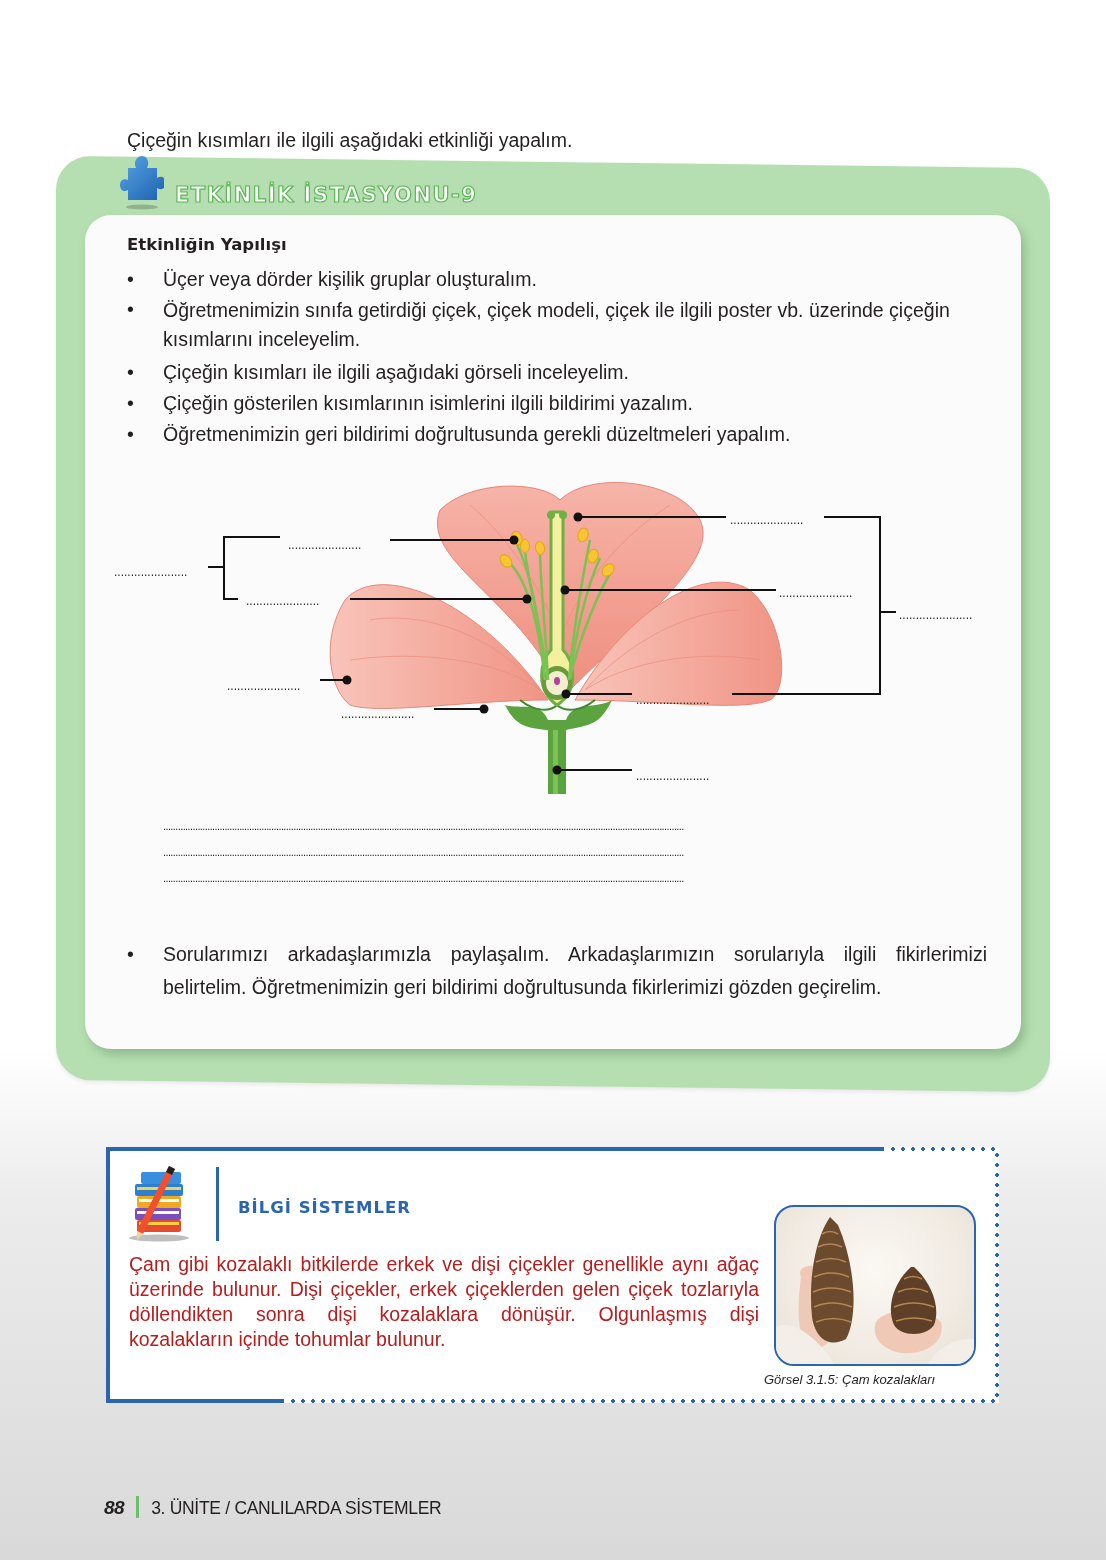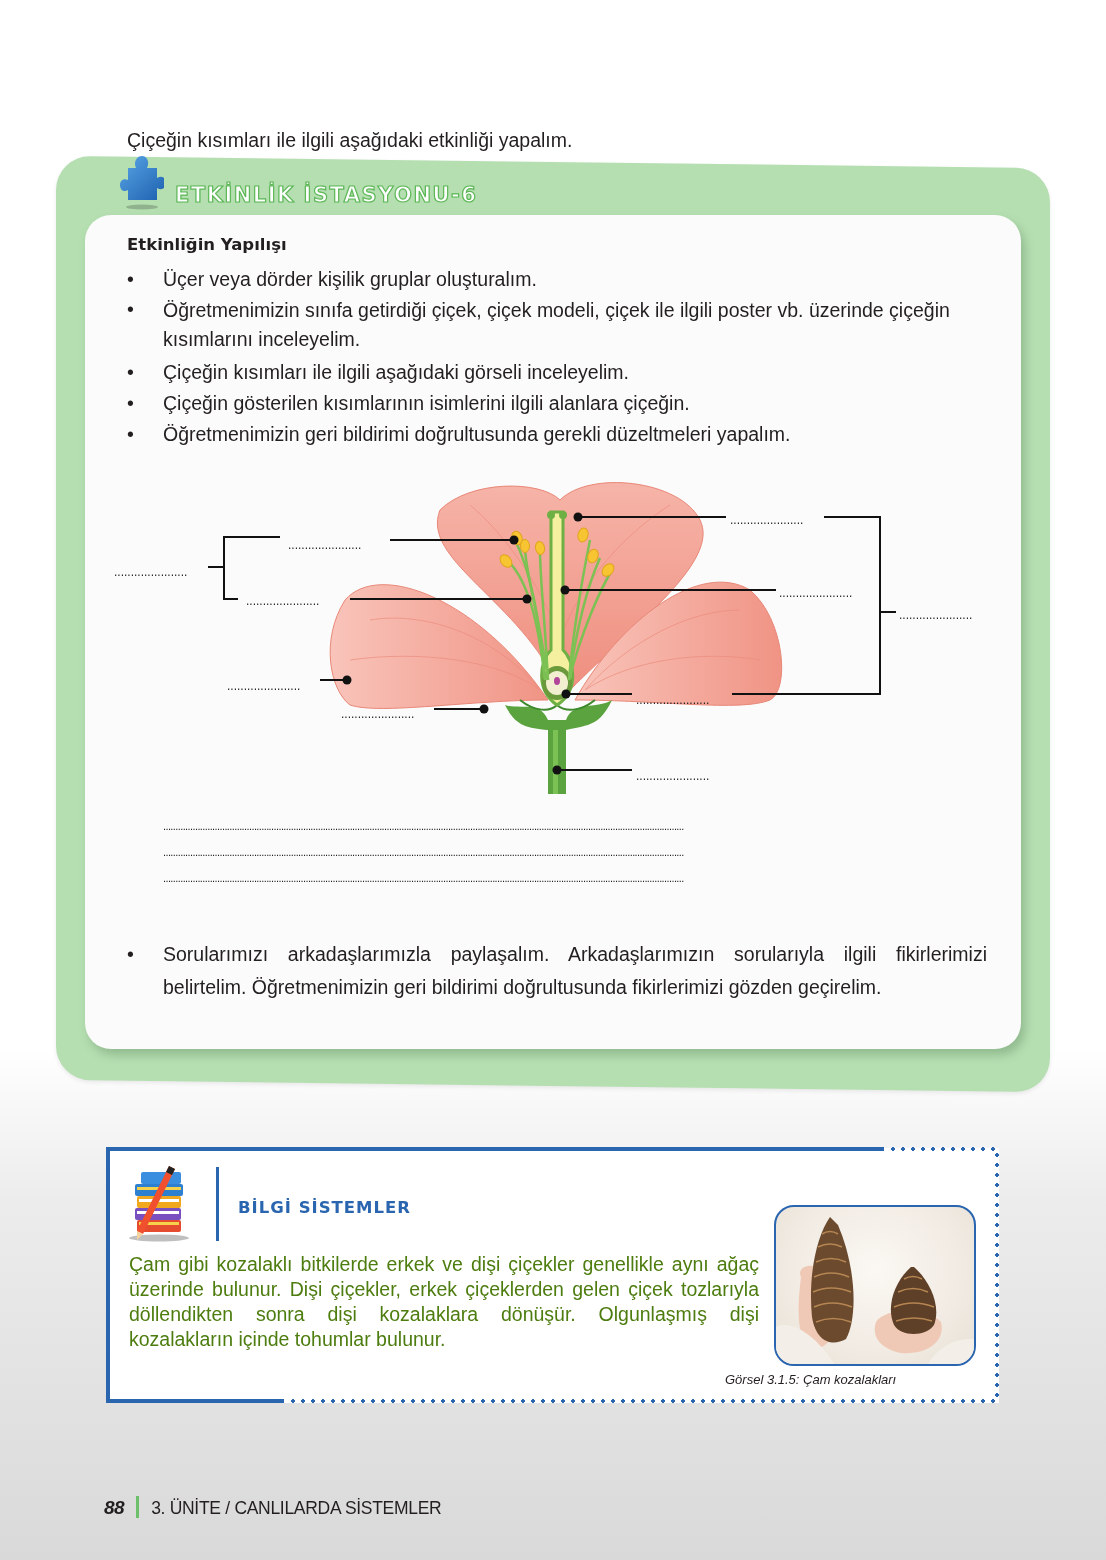--- a/index.html
+++ b/index.html
@@ -87,29 +87,29 @@
     background-image: radial-gradient(circle, #2a65b0 1.6px, transparent 1.8px); background-size: 10px 4px; }
   .info-divider { position: absolute; left: 216px; top: 1167px; width: 3px; height: 74px; background: #2a65b0; }
   .info-title {
     position: absolute; left: 238px; top: 1198px;
     font-family: "DejaVu Sans", sans-serif; font-weight: bold; font-size: 16.5px;
     letter-spacing: 1px; color: #2a65b0;
   }
   .books { position: absolute; left: 125px; top: 1160px; width: 68px; height: 82px; }
   .info-text {
     position: absolute; left: 129px; top: 1252px; width: 630px;
-    font-size: 19.5px; line-height: 25px; text-align: justify; color: #4d7c0f;
+    font-size: 19.5px; line-height: 25px; text-align: justify; color: #b91c1c;
   }
   .photo-frame {
     position: absolute; left: 774px; top: 1205px; width: 202px; height: 161px;
     border: 2px solid #2a65b0; border-radius: 20px; overflow: hidden;
     background: radial-gradient(ellipse at 50% 40%, #fbf8f3 0%, #f1ebe3 60%, #e8e0d5 100%);
   }
   .caption {
-    position: absolute; left: 725px; top: 1372px;
+    position: absolute; left: 764px; top: 1372px;
     font-size: 13px; font-style: italic; color: #231f20;
   }
   
   .footer { position: absolute; left: 104px; top: 1496px; font-size: 19px; color: #231f20; }
   .footer .pg { font-weight: bold; font-family: "Liberation Sans", sans-serif; letter-spacing: -0.5px; font-style: italic; }
   .footer .bar { display: inline-block; width: 3px; height: 22px; background: #6cc069; vertical-align: -4px; margin: 0 12px 0 12px; }
   .footer .unit { font-size: 17.5px; letter-spacing: -0.3px; text-align: center; }
 </style>
 </head>
 <body>
@@ -122,29 +122,29 @@
 <svg class="puzzle" viewBox="0 0 44 56">
   <defs>
     <linearGradient id="pg" x1="0" y1="0" x2="1" y2="1">
       <stop offset="0" stop-color="#5aa6e6"></stop>
         <stop offset="1" stop-color="#1b5fae"></stop>
     </linearGradient>
   </defs>
   <path d="M8 14 h8 c-3 -6 1 -12 6 -12 c5 0 8 6 5 12 h10 v10 c5 -3 9 0 9 5 c0 5 -4 8 -9 5 v12 h-29 v-10 c-5 3 -8 -1 -8 -5 c0 -4 3 -7 8 -5 z" fill="url(#pg)"></path>
   <ellipse cx="22" cy="53" rx="16" ry="2.5" fill="rgba(0,0,0,0.2)"></ellipse>
 </svg>
-<div class="station-title">ETKİNLİK İSTASYONU-6</div>
+<div class="station-title">ETKİNLİK İSTASYONU-9</div>
 
 <div class="howto-title">Etkinliğin Yapılışı</div>
 
 <ul class="steps">
   <li>Üçer veya dörder kişilik gruplar oluşturalım.</li>
   <li class="two-line">Öğretmenimizin sınıfa getirdiği çiçek, çiçek modeli, çiçek ile ilgili poster vb. üzerinde çiçeğin kısımlarını inceleyelim.</li>
   <li>Çiçeğin kısımları ile ilgili aşağıdaki görseli inceleyelim.</li>
-  <li>Çiçeğin gösterilen kısımlarının isimlerini ilgili alanlara çiçeğin.</li>
+  <li>Çiçeğin gösterilen kısımlarının isimlerini ilgili bildirimi yazalım.</li>
   <li>Öğretmenimizin geri bildirimi doğrultusunda gerekli düzeltmeleri yapalım.</li>
 </ul>
 
 <div class="diagram">
   <svg width="900" height="320" viewBox="100 480 900 320">
     <defs>
       <linearGradient id="petal" x1="0" y1="0" x2="0" y2="1">
         <stop offset="0" stop-color="#f6b4a8"></stop>
           <stop offset="1" stop-color="#ef8f80"></stop>
       </linearGradient>

